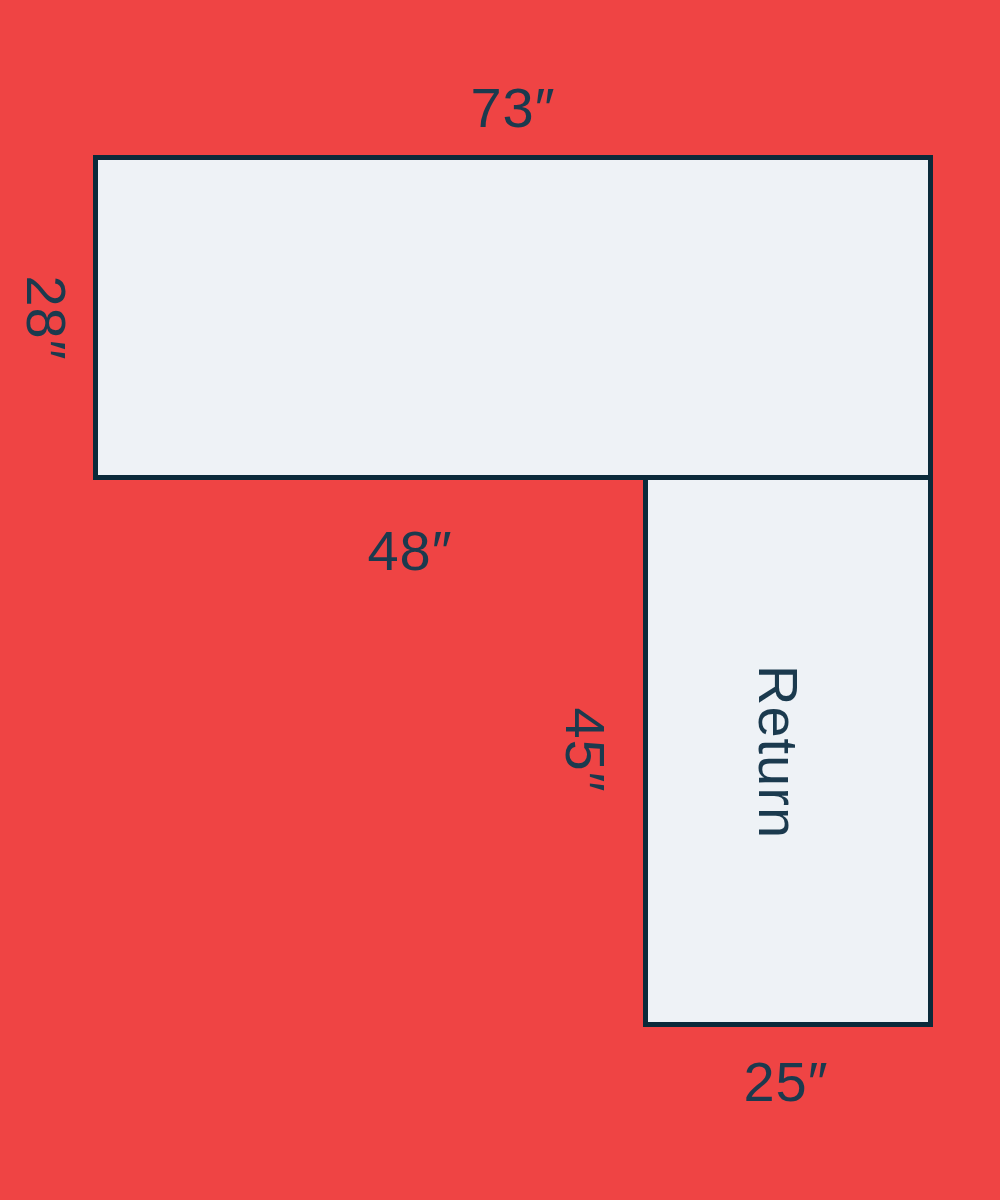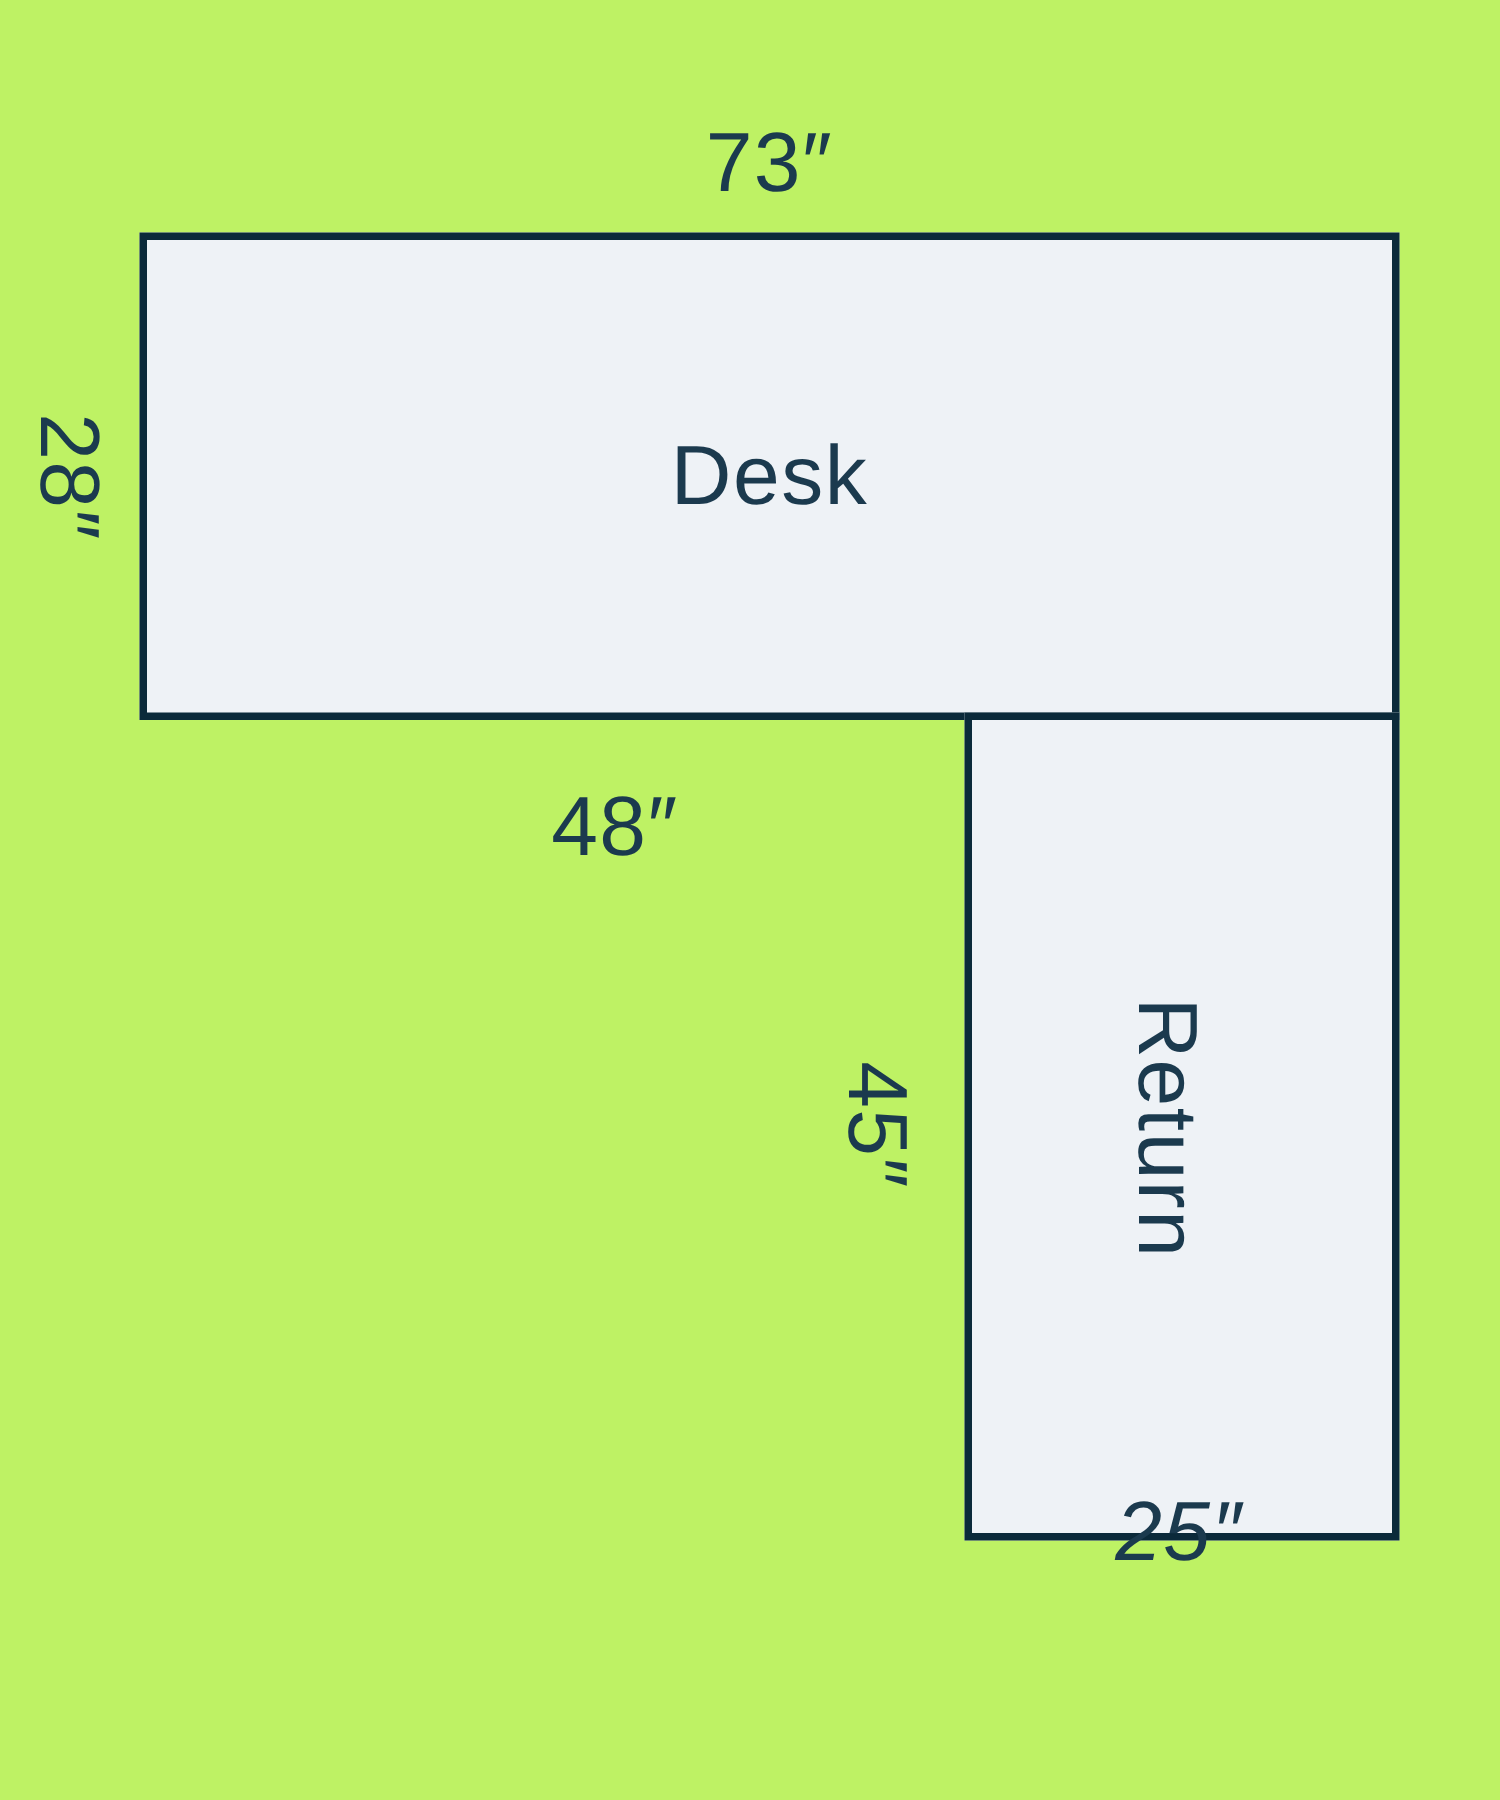--- a/index.html
+++ b/index.html
@@ -5,21 +5,21 @@
   html, body {
     margin: 0;
     padding: 0;
     background: #ffffff;
     font-family: "Liberation Sans", sans-serif;
   }
   .canvas {
     position: relative;
     width: 1000px;
     height: 1200px;
-    background: #bef264;
+    background: #ef4444;
     overflow: hidden;
     color: #1b3a4e;
   }
   .shape {
     position: absolute;
     box-sizing: border-box;
     background: #eef2f6;
     border: 5px solid #0b2a3a;
   }
   .desk-shape {
@@ -46,36 +46,35 @@
   }
   .label.rot90 {
     transform: translate(-50%, -50%) rotate(90deg);
   }
   .dim-73  { left: 513px; top: 108px;  }
   .dim-28  { left: 46px;  top: 318px;  }
   .desk-name { left: 513px; top: 317px; }
   .dim-48  { left: 410px; top: 551px;  }
   .dim-45  { left: 585px; top: 750px;  }
   .return-name { left: 778px; top: 752px; }
-  .dim-25  { left: 786px; top: 1021px; font-style: italic; }
+  .dim-25  { left: 786px; top: 1082px; }
 </style>
 </head>
 <body>
 
 <div class="canvas">
 
   <div class="shape desk-shape"></div>
 
   <div class="shape return-shape"></div>
 
   <div class="label dim-73">73″</div>
 
   <div class="label rot90 dim-28">28″</div>
 
-  <div class="label desk-name">Desk</div>
 
   <div class="label dim-48">48″</div>
 
   <div class="label rot90 dim-45">45″</div>
 
   <div class="label rot90 return-name">Return</div>
 
   <div class="label dim-25">25″</div>
 
 </div>

